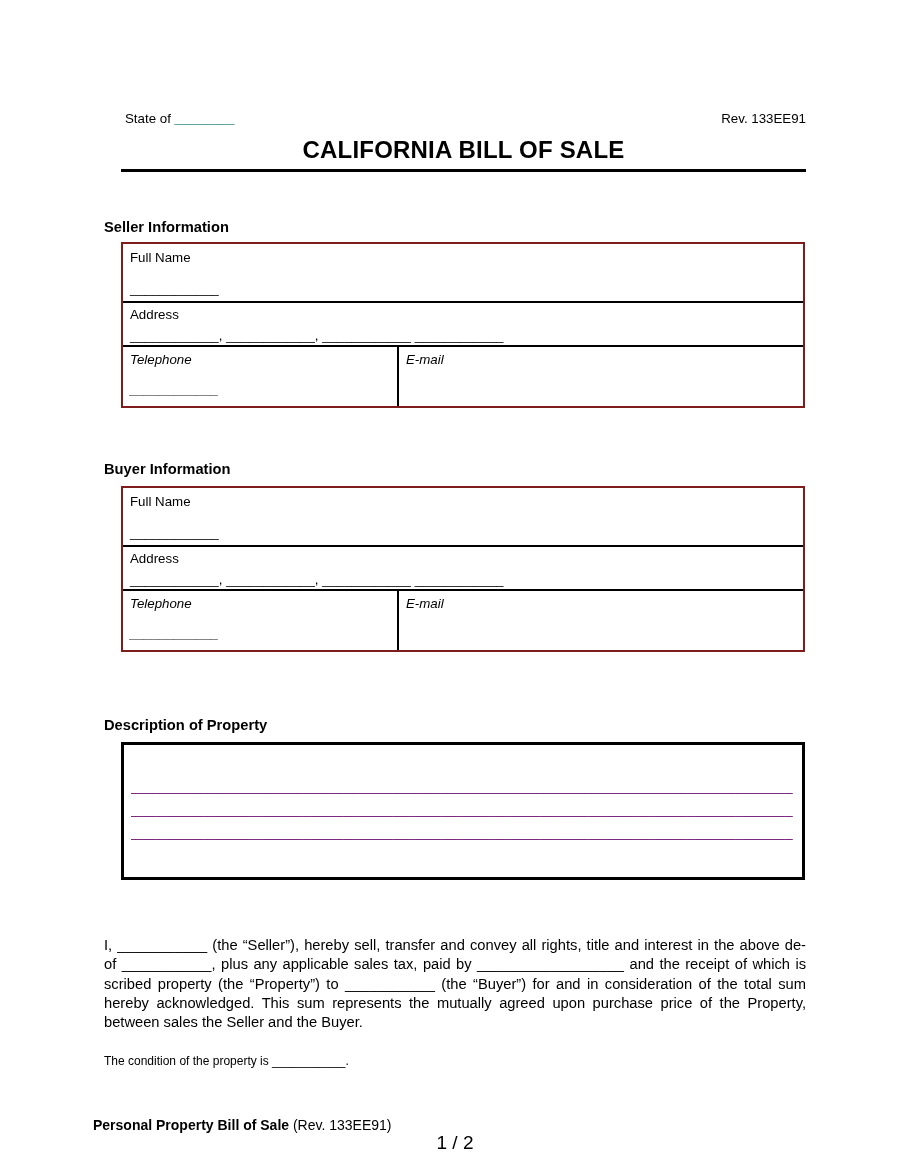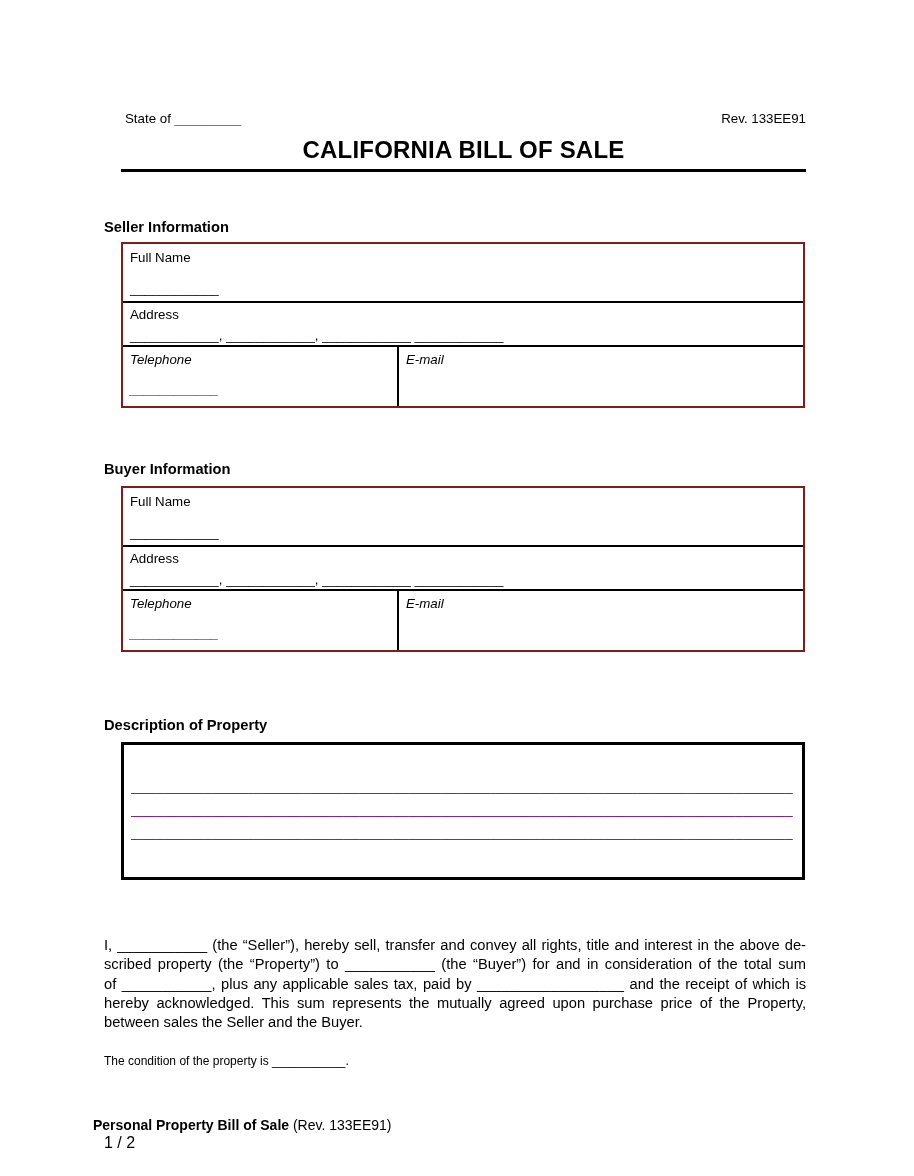--- a/index.html
+++ b/index.html
@@ -4,21 +4,21 @@
 <style>
   * { margin:0; padding:0; box-sizing:border-box; }
   html,body { background:#ffffff; }
   .page {
     position:relative; width:914px; height:1176px; background:#ffffff;
     font-family:"Liberation Sans", sans-serif; color:#000;
   }
   
   .hdr-row { position:absolute; top:111px; left:125px; width:681px;
     display:flex; justify-content:space-between; font-size:13.3px; line-height:16px; }
-  .state-blank { color:#4d7c0f; letter-spacing:0; }
+  .state-blank { color:#0f766e; letter-spacing:0;font-family:Liberation Serif, serif; }
   
   .doc-title { position:absolute; top:136px; left:121px; width:685px;
     text-align:center; font-size:24px; font-weight:bold; line-height:28px; letter-spacing:.2px; }
   .title-rule { position:absolute; top:169px; left:121px; width:685px; height:3px; background:#000; }
   
   .sec-heading { position:absolute; left:104px; font-size:14.7px; font-weight:bold; line-height:19px; }
   .h-seller { top:218px; }
   .h-buyer  { top:460px; }
   .h-desc   { top:716px; }
   
@@ -48,21 +48,21 @@
   .agreement { position:absolute; top:936px; left:104px; width:702px;
     font-size:14.7px; line-height:19.35px; }
   .jline { text-align:justify; text-align-last:justify; white-space:nowrap; overflow:hidden; }
   .lastline { text-align:left; }
   .condition { position:absolute; top:1052px; left:104px; width:702px;
     font-size:12px; line-height:19.35px; }
   
   .footer { position:absolute; top:1116px; left:93px; font-size:14px; line-height:18px; }
   .footer b { font-weight:bold; }
   .pagenum { position:absolute; top:1133px; left:104px; width:702px;
-    text-align:left; font-size:16px; line-height:19px; }
+    text-align:center; font-size:19px; line-height:19px; }
 </style>
 </head>
 <body>
 
 <div class="page">
 
   <div class="hdr-row">
     <div><span>State of </span><span class="state-blank">_________</span></div>
     <div>Rev. 133EE91</div>
   </div>
@@ -114,22 +114,22 @@
 
   <div class="sec-heading h-desc">Description of Property</div>
   <div class="desc-box">
     <div class="desc-line">_________________________________________________________________________________</div>
     <div class="desc-line">_________________________________________________________________________________</div>
     <div class="desc-line">_________________________________________________________________________________</div>
   </div>
 
   <div class="agreement">
     <div class="jline">I, ___________ (the “Seller”), hereby sell, transfer and convey all rights, title and interest in the above de-</div>
+    <div class="jline">of ___________, plus any applicable sales tax, paid by __________________ and the receipt of which is</div>
     <div class="jline">scribed property (the “Property”) to ___________ (the “Buyer”) for and in consideration of the total sum</div>
-    <div class="jline">of ___________, plus any applicable sales tax, paid by __________________ and the receipt of which is</div>
     <div class="jline">hereby acknowledged. This sum represents the mutually agreed upon purchase price of the Property,</div>
     <div class="lastline">between sales the Seller and the Buyer.</div>
   </div>
 
   <div class="condition">The condition of the property is ___________.</div>
 
   <div class="footer"><b>Personal Property Bill of Sale</b><span> (Rev. 133EE91)</span></div>
   <div class="pagenum">1 / 2</div>
 
 </div>

